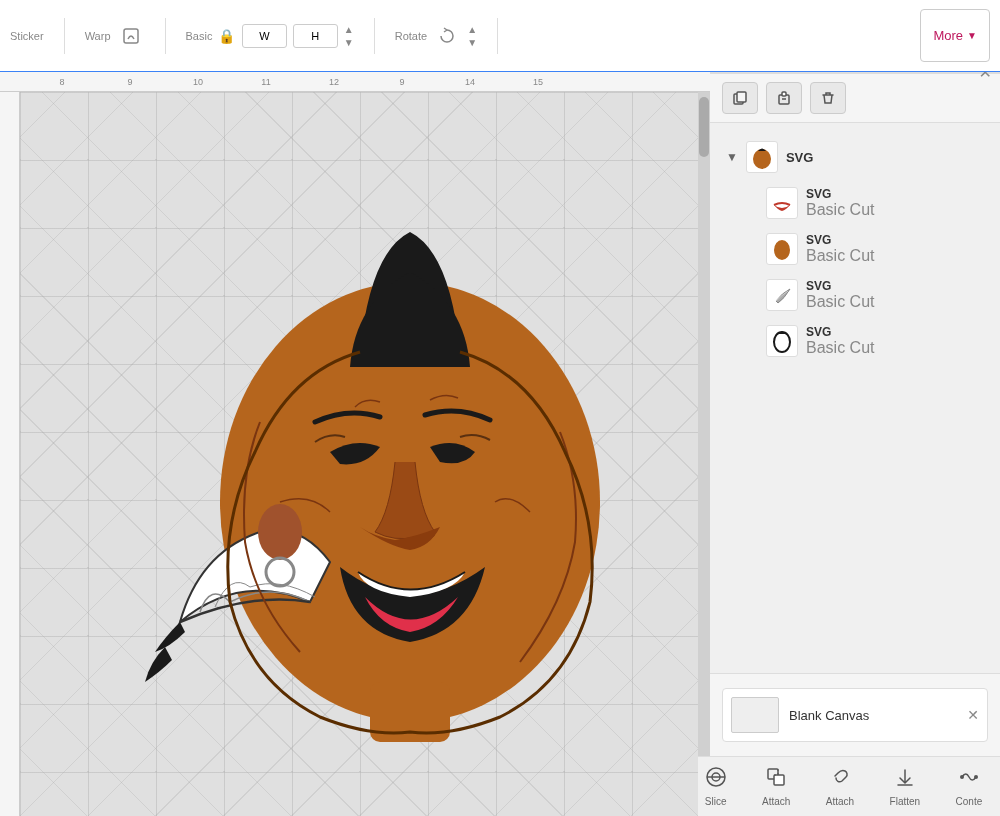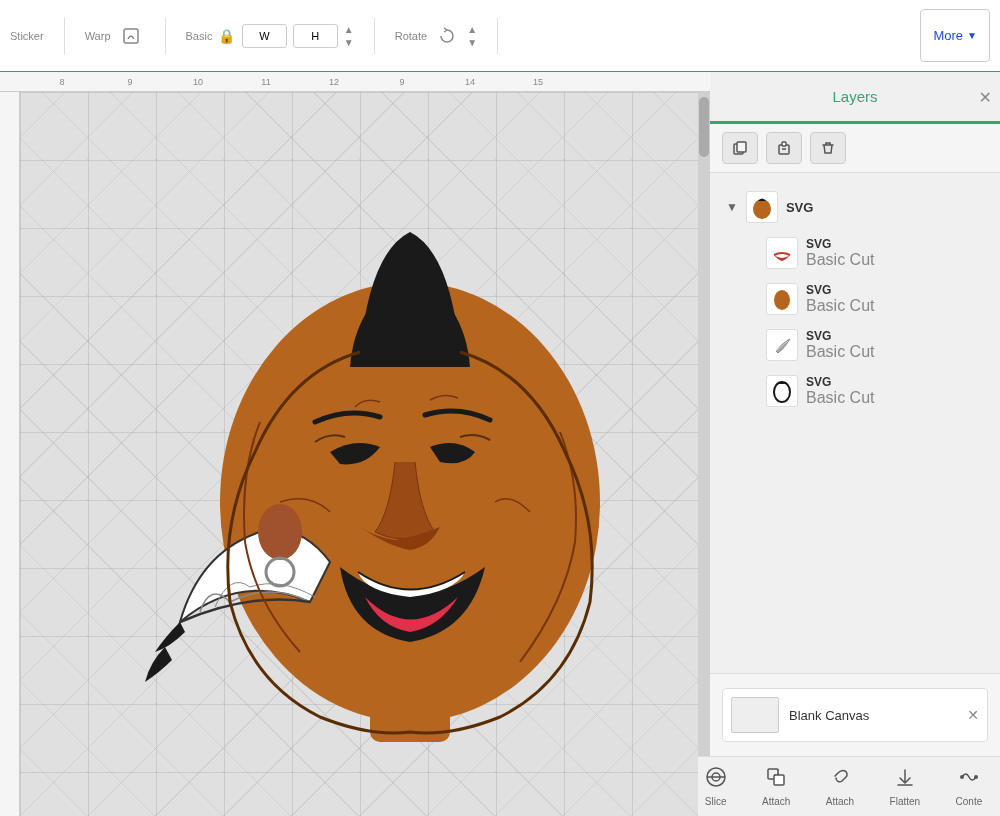--- a/index.html
+++ b/index.html
@@ -44,21 +44,21 @@
     .more-btn {
       display: flex;
       align-items: center;
       gap: 4px;
       padding: 18px 12px;
       background: white;
       border: 1px solid #ccc;
       border-radius: 4px;
       font-size: 13px;
       cursor: pointer;
-      color: #1d4ed8;
+      color: #be185d;
     }
     .more-btn .arrow { font-size: 10px; }
     .lock-icon { color: #888; font-size: 14px; }
 
     
     .ruler-top {
       height: 20px;
       background: #f5f5f5;
       border-bottom: 1px solid #ccc;
       display: flex;
@@ -506,23 +506,20 @@
 
         <div class="scrollbar-right">
           <div class="scrollbar-thumb"></div>
         </div>
       </div>
     </div>
 
     <div class="right-content">
 
       <div class="panel-tabs">
-        <div class="panel-tab active">
-          <span>Layers</span>
-        </div>
         <div class="panel-close">✕</div>
       </div>
 
       <div class="layer-toolbar">
         <div class="layer-tool-btn">
           <svg width="16" height="16" viewBox="0 0 16 16" fill="none">
             <rect x="2" y="4" width="9" height="10" rx="1" stroke="#555" stroke-width="1.5" fill="none"></rect>
             <rect x="5" y="2" width="9" height="10" rx="1" stroke="#555" stroke-width="1.5" fill="#f5f5f5"></rect>
           </svg>
         </div>

